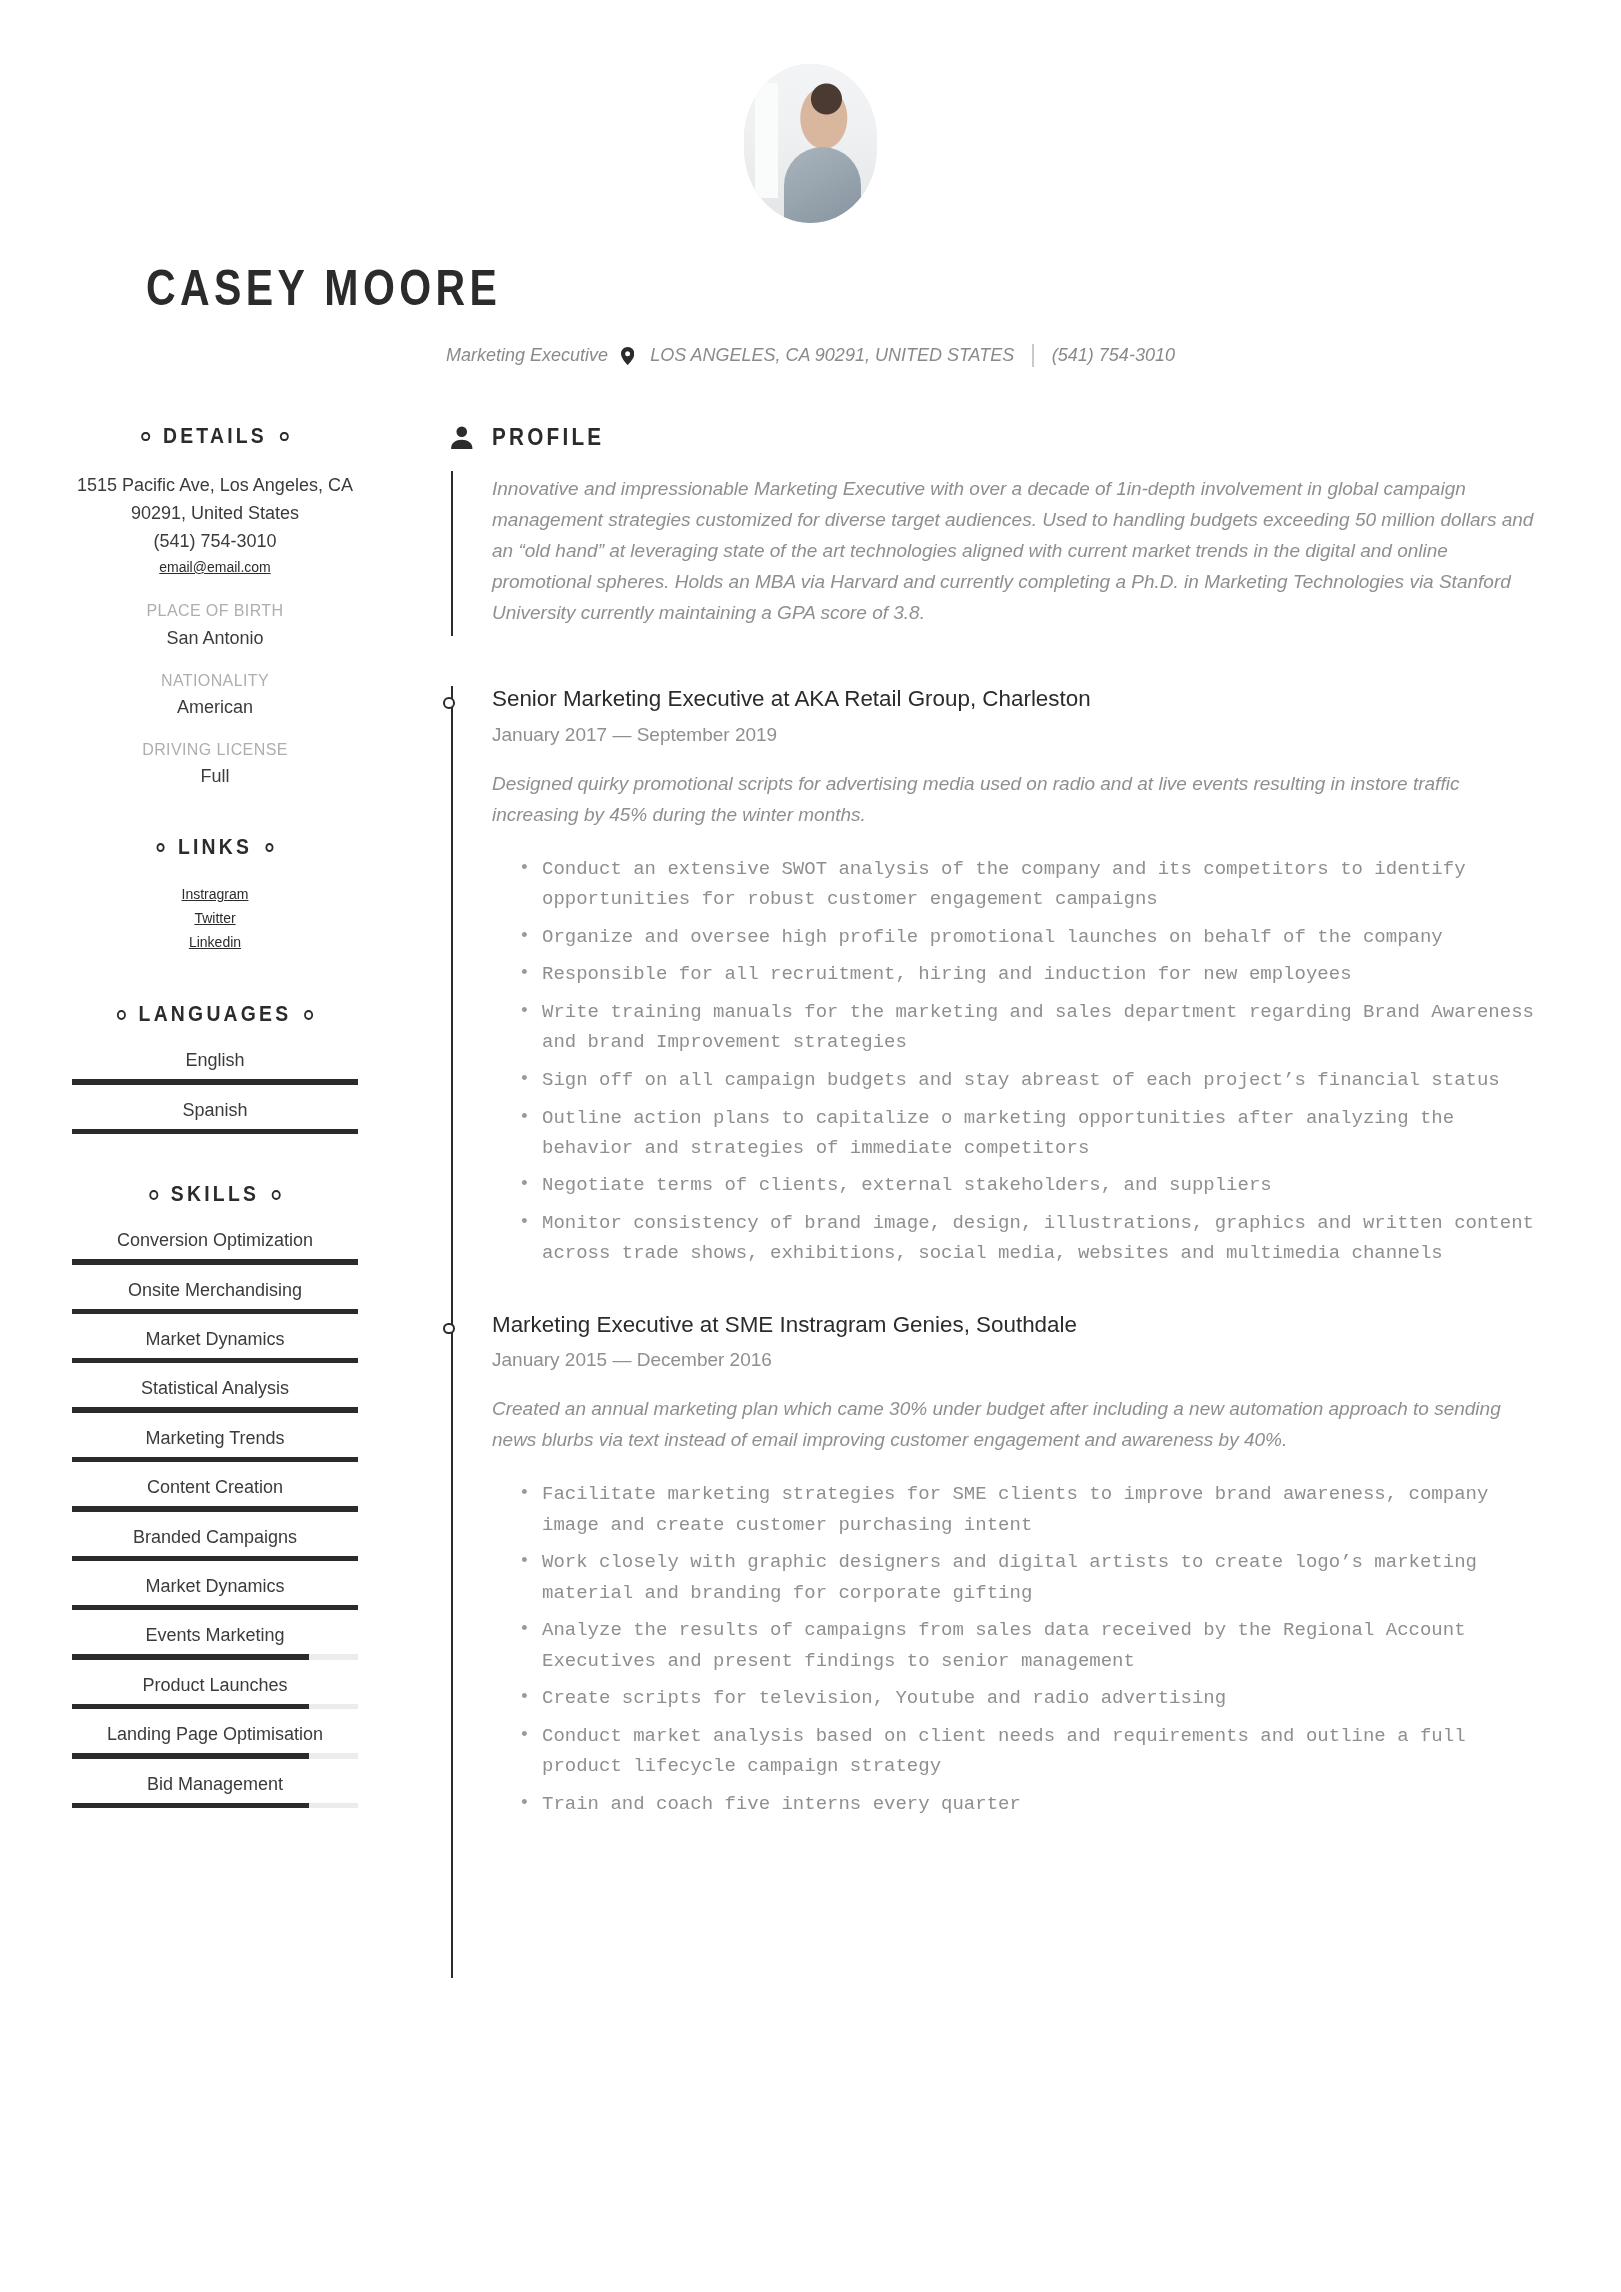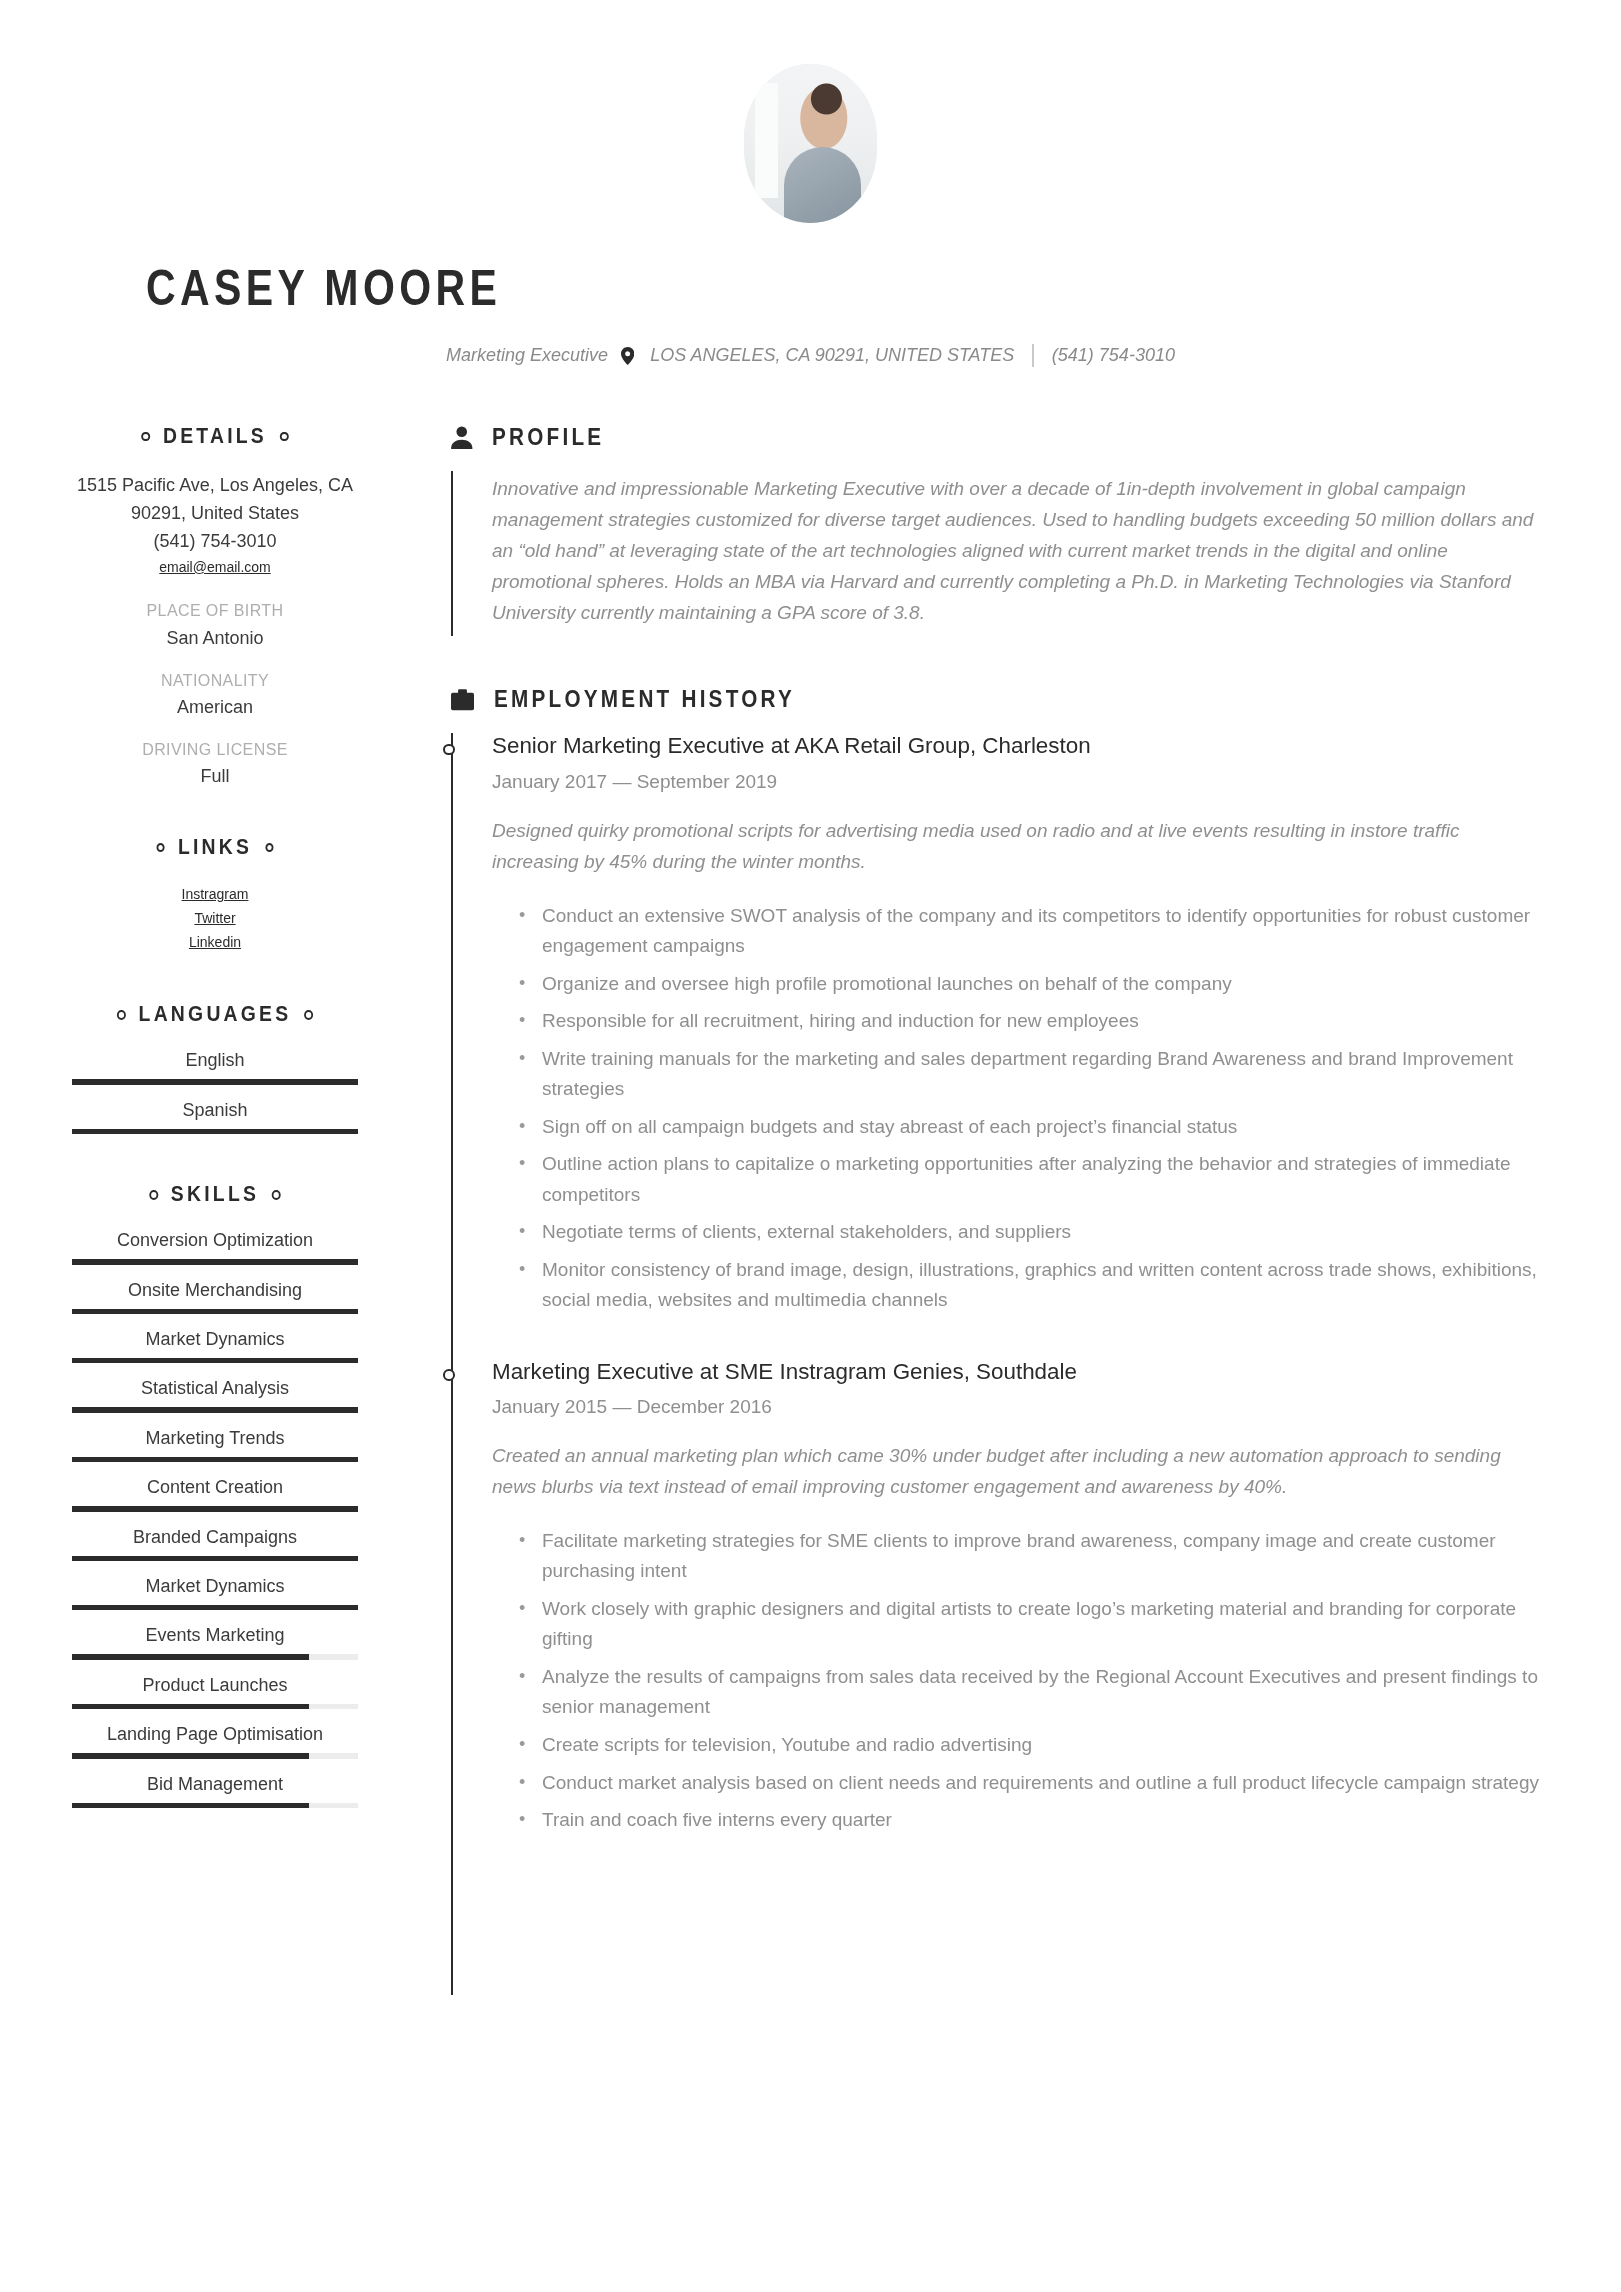--- a/index.html
+++ b/index.html
@@ -219,20 +219,21 @@
   .job-summary {
     font-size: 19px;
     line-height: 1.63;
     font-style: italic;
     color: #8f8f8f;
     margin-bottom: 23px;
   }
   ul.job-bullets {
     list-style: none;
     padding-left: 27px;
+    font-family: Liberation Mono, monospace;
   }
   ul.job-bullets li {
     position: relative;
     font-size: 19px;
     line-height: 1.6;
     color: #8f8f8f;
     margin-bottom: 7.2px;
     padding-left: 23px;
   }
   ul.job-bullets li::before {
@@ -419,29 +420,20 @@
               </svg>
           </span>
           <span class="main-head-title">PROFILE</span>
         </div>
         <div class="profile-body">
           <p class="profile-text">Innovative and impressionable Marketing Executive with over a decade of 1in-depth involvement in global campaign management strategies customized for diverse target audiences. Used to handling budgets exceeding 50 million dollars and an “old hand” at leveraging state of the art technologies aligned with current market trends in the digital and online promotional spheres. Holds an MBA via Harvard and currently completing a Ph.D. in Marketing Technologies via Stanford University currently maintaining a GPA score of 3.8.</p>
         </div>
       </section>
 
       <section>
-        <div class="main-head">
-          <span class="main-icon">
-            <svg width="23" height="21.5" viewBox="0 0 26 24">
-                <rect x="8" y="0" width="10" height="5" rx="1.5" fill="#2b2b2b"></rect>
-                <rect x="0" y="4" width="26" height="20" rx="2" fill="#2b2b2b"></rect>
-              </svg>
-          </span>
-          <span class="main-head-title">EMPLOYMENT HISTORY</span>
-        </div>
         <div class="timeline" id="jobs-timeline">
             <div class="job">
               <div class="job-dot"></div>
               <div class="job-title-line">Senior Marketing Executive at  AKA Retail Group, Charleston</div>
               <div class="job-dates">January 2017 — September 2019</div>
               <div class="job-summary">Designed quirky promotional scripts for advertising media used on radio and at live events resulting in instore traffic increasing by 45% during the winter months.</div>
               <ul class="job-bullets">
                 <li>Conduct an extensive SWOT analysis of the company and its competitors to identify opportunities for robust customer engagement campaigns</li>
                 <li>Organize and oversee high profile promotional launches on behalf of the company</li>
                 <li>Responsible for all recruitment, hiring and induction for new employees</li>

